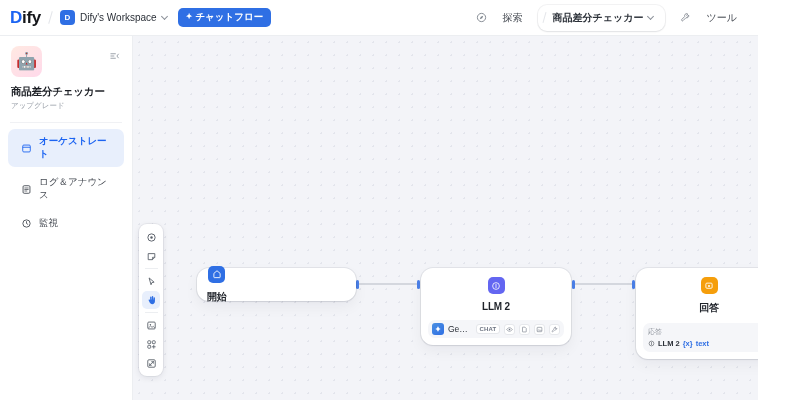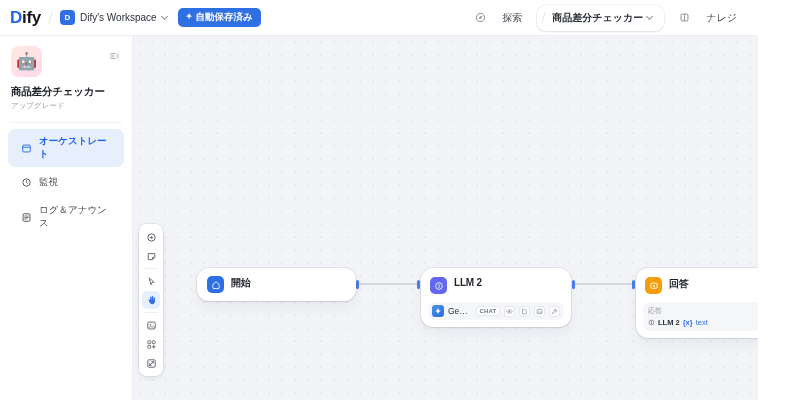--- a/index.html
+++ b/index.html
@@ -142,21 +142,21 @@
   }
   .tool.active { background: #e8effc; color: #2f6fe4; }
   .tool-sep { width: 13px; height: 1px; background: #eceef1; margin: 2px 0; }
 
   
   .node {
     position: absolute; background: #fff; border-radius: 12px;
     box-shadow: 0 1px 2px rgba(16,24,40,.06), 0 0 0 1px rgba(16,24,40,.07), 0 6px 14px rgba(16,24,40,.05);
     padding: 7px;
   }
-  .node-head { display: flex; gap: 7px; padding: 2px 2px; }
+  .node-head { display: flex; align-items: center; gap: 7px; padding: 2px 2px; flex-direction: column; }
   .node-ico {
     width: 17px; height: 17px; border-radius: 5px;
     display: flex; align-items: center; justify-content: center;
     color: #fff; flex: 0 0 auto;
   }
   .ico-start { background: #2f6fe4; }
   .ico-llm { background: #6366f1; }
   .ico-ans { background: #f59e0b; }
   .node-title { font-size: 10px; font-weight: 700; color: #1f232a; letter-spacing: -0.2px; }
 
@@ -185,21 +185,21 @@
   }
   .cap { width: 11px; height: 11px; border-radius: 3px; background: #fff;
          border: 1px solid #e6e8ec; display: flex; align-items: center;
          justify-content: center; color: #6b7280; flex: 0 0 auto; }
 
   .ans-box { background: #f5f6f9; border-radius: 7px; padding: 4px 5px; margin-top: 6px; }
   .ans-label { font-size: 7px; color: #8b9099; font-weight: 500; }
   .ans-var { display: flex; align-items: center; gap: 3px; margin-top: 2px; }
   .ans-var .vn { font-size: 7.5px; color: #2b3038; font-weight: 600; }
   .ans-var .vx { font-size: 7.5px; color: #2f6fe4; font-weight: 600; }
-  .ans-var .vt { font-size: 7.5px; color: #2f6fe4; font-weight: 400; }
+  .ans-var .vt { font-size: 7.5px; color: #2f6fe4; font-weight: 700; }
 
   
   .edge { position: absolute; height: 2px; background: #d4d7de; border-radius: 1px; }
   #edge1 { left: 224px; top: 247px; width: 62px; }
   #edge2 { left: 440px; top: 247px; width: 61px; }
   .handle {
     position: absolute; width: 3px; height: 9px; border-radius: 2px;
     background: #4a7fe8; top: -3.5px;
   }
   .handle.l { left: -1px; }
@@ -215,48 +215,47 @@
     <div class="hdr-sep"></div>
 
     <div class="ws-chip">
       <div class="ws-avatar">D</div>
       <span class="ws-name">Dify's Workspace</span>
       <span class="chev"></span>
     </div>
 
     <button class="upgrade">
       <span class="spark">✦</span>
-      <span>自動保存済み</span>
+      <span>チャットフロー</span>
     </button>
 
     <div class="hdr-right">
       <div class="nav-item">
         <svg width="11" height="11" viewBox="0 0 16 16" fill="none">
           <circle cx="8" cy="8" r="6" stroke="#7b818a" stroke-width="1.3"></circle>
           <path d="M10.5 5.5 9 9 5.5 10.5 7 7z" fill="#7b818a"></path>
         </svg>
         <span>探索</span>
       </div>
 
       <div class="studio-pill">
         <div class="pill-sep"></div>
         <div class="app-name">
           <span>商品差分チェッカー</span>
           <span class="chev"></span>
         </div>
       </div>
 
+
       <div class="nav-item">
         <svg width="11" height="11" viewBox="0 0 16 16" fill="none">
-          <rect x="3" y="3" width="10" height="10" rx="1.6" stroke="#7b818a" stroke-width="1.3"></rect>
-          <path d="M8 3.5v9" stroke="#7b818a" stroke-width="1.2"></path>
-        </svg>
-        <span>ナレジ</span>
-      </div>
-
+          <path d="M10.5 2.5a3 3 0 0 0-3.6 4l-4 4a1.3 1.3 0 1 0 1.8 1.8l4-4a3 3 0 0 0 3.9-3.7L11 6.3 9.7 5l1.6-2z" stroke="#7b818a" stroke-width="1.2" stroke-linejoin="round"></path>
+        </svg>
+        <span>ツール</span>
+      </div>
     </div>
   </div>
 
   <div class="sidebar">
     <div class="sb-head">
       <div class="app-icon">🤖</div>
       <div class="collapse-btn">
         <svg width="12" height="12" viewBox="0 0 16 16" fill="none">
           <path d="M2.5 5h6M2.5 8h4M2.5 11h6" stroke="#9aa0a9" stroke-width="1.3" stroke-linecap="round"></path>
           <path d="M12.5 5.5 10.5 8l2 2.5" stroke="#9aa0a9" stroke-width="1.3" stroke-linecap="round" stroke-linejoin="round"></path>
@@ -270,31 +269,31 @@
     <div class="sb-nav">
       <div class="sb-item active">
         <svg width="11" height="11" viewBox="0 0 16 16" fill="none">
           <rect x="2.5" y="3" width="11" height="10" rx="1.6" stroke="currentColor" stroke-width="1.3"></rect>
           <path d="M2.5 6.2h11" stroke="currentColor" stroke-width="1.3"></path>
         </svg>
         <span>オーケストレート</span>
       </div>
       <div class="sb-item">
         <svg width="11" height="11" viewBox="0 0 16 16" fill="none">
+          <rect x="3" y="2.5" width="10" height="11" rx="1.6" stroke="currentColor" stroke-width="1.3"></rect>
+          <path d="M5.5 5.8h5M5.5 8h5M5.5 10.2h3" stroke="currentColor" stroke-width="1.1" stroke-linecap="round"></path>
+        </svg>
+        <span>ログ＆アナウンス</span>
+      </div>
+      <div class="sb-item">
+        <svg width="11" height="11" viewBox="0 0 16 16" fill="none">
           <circle cx="8" cy="8" r="5.3" stroke="currentColor" stroke-width="1.3"></circle>
           <path d="M8 5.2V8l1.9 1.2" stroke="currentColor" stroke-width="1.2" stroke-linecap="round"></path>
         </svg>
         <span>監視</span>
-      </div>
-      <div class="sb-item">
-        <svg width="11" height="11" viewBox="0 0 16 16" fill="none">
-          <rect x="3" y="2.5" width="10" height="11" rx="1.6" stroke="currentColor" stroke-width="1.3"></rect>
-          <path d="M5.5 5.8h5M5.5 8h5M5.5 10.2h3" stroke="currentColor" stroke-width="1.1" stroke-linecap="round"></path>
-        </svg>
-        <span>ログ＆アナウンス</span>
       </div>
     </div>
   </div>
 
   <div class="canvas">
 
 
     <div class="tools">
       <div class="tool">
         <svg width="11" height="11" viewBox="0 0 16 16" fill="none">

